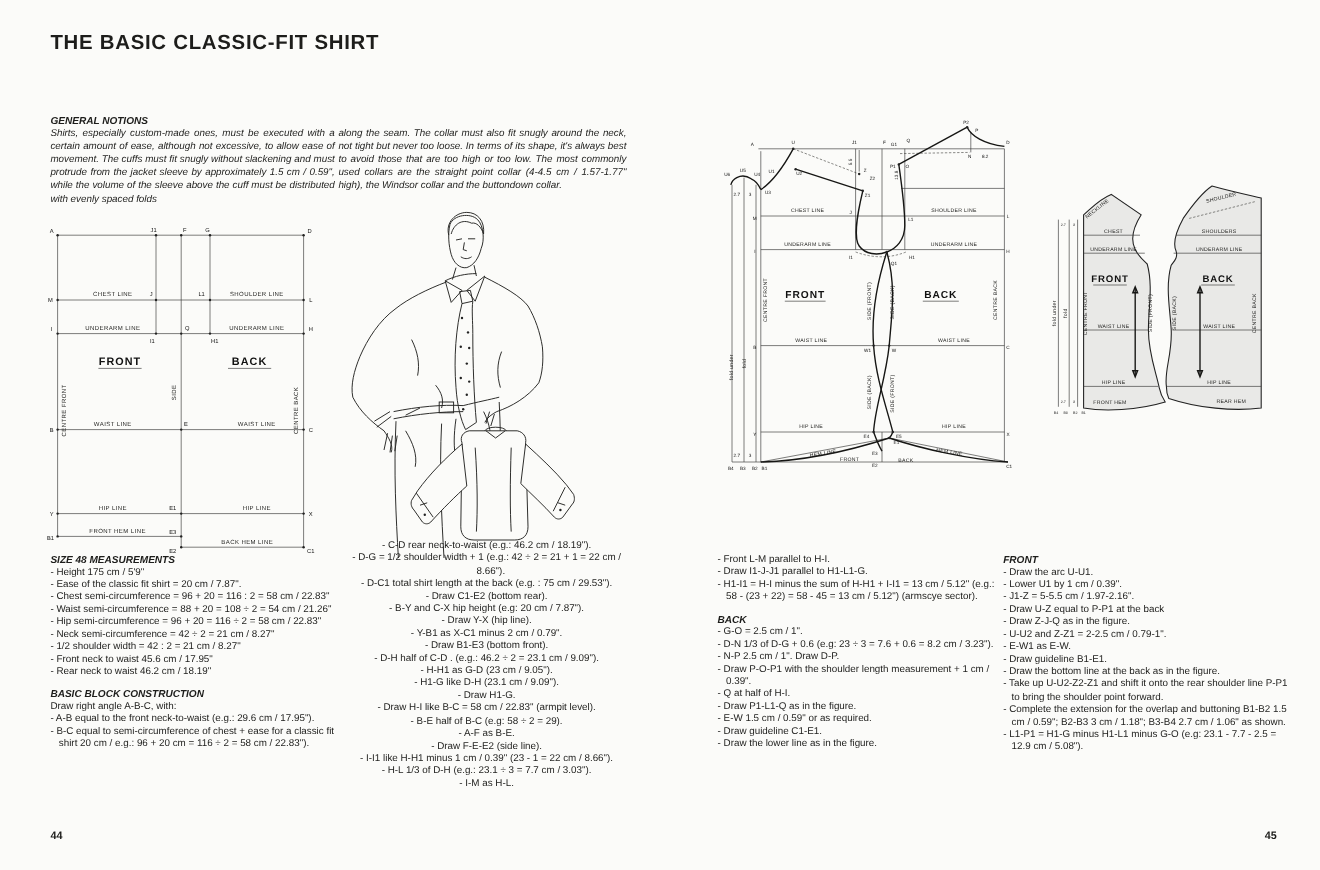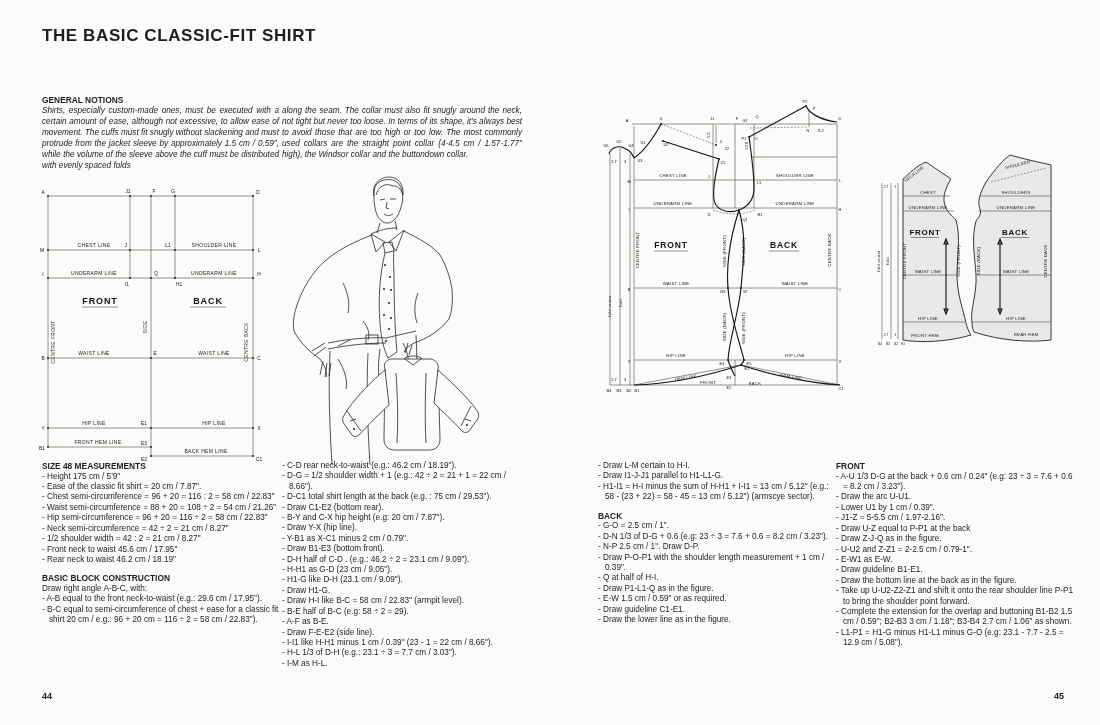--- a/index.html
+++ b/index.html
@@ -1,26 +1,26 @@
 <!DOCTYPE html>
 <html><head>
 <meta charset="utf-8">
 <style>
   html,body{margin:0;padding:0;}
   body{width:1100px;height:725px;background:#fbfbf9;font-family:"Liberation Sans",sans-serif;color:#1d1d1b;position:relative;overflow:hidden;}
   .title{position:absolute;left:42px;top:26px;font-size:17px;font-weight:bold;letter-spacing:.6px;}
   .col{position:absolute;font-size:8.2px;line-height:1.27;}
   .p{text-align:justify;line-height:1.34;font-style:italic;}
-  .h{font-weight:bold;font-size:8.4px;margin:0;}
+  .h{font-weight:bold;font-size:8.4px;margin:0;font-style:italic;}
   .li{padding-left:7px;text-indent:-7px;}
   .mt{margin-top:8px;}
   #col-intro1{left:42px;top:95px;width:237px;}
   #col-intro2{left:282px;top:95px;width:240px;padding-top:11px;}
   #col-m{left:42px;top:461px;width:238px;}
-  #col-s2{left:282px;top:461px;width:247px;}
+  #col-s2{left:282px;top:450px;width:247px;text-align:center;}
   #col-s3{left:598px;top:461px;width:238px;}
   #col-f{left:836px;top:461px;width:238px;}
   .pagenum{position:absolute;font-size:9px;font-weight:bold;}
   #pn-l{left:42px;top:691px;}
   #pn-r{left:1042px;top:691px;margin-left:12px;}
   svg{position:absolute;overflow:visible;}
   #d1{left:38px;top:182px;}
   #man{left:268px;top:173px;}
   #d2{left:598px;top:98px;}
   #d3{left:858px;top:143px;}
@@ -415,21 +415,21 @@
       <div class="li">- A-F as B-E.</div>
       <div class="li">- Draw F-E-E2 (side line).</div>
       <div class="li">- I-I1 like H-H1 minus 1 cm / 0.39" (23 - 1 = 22 cm / 8.66").</div>
       <div class="li">- H-L 1/3 of D-H (e.g.: 23.1 ÷ 3 = 7.7 cm / 3.03").</div>
       <div class="li">- I-M as H-L.</div>
     </div>
 </div>
 
 <div class="col" id="col-s3">
   <div>
-      <div class="li">- Draw L-M certain to H-I.</div>
+      <div class="li">- Front L-M parallel to H-I.</div>
       <div class="li">- Draw I1-J-J1 parallel to H1-L1-G.</div>
       <div class="li">- H1-I1 = H-I minus the sum of H-H1 + I-I1 = 13 cm / 5.12" (e.g.: 58 - (23 + 22) = 58 - 45 = 13 cm / 5.12") (armscye sector).</div>
     </div>
   <div class="mt">
     <div class="h">BACK</div>
     <div>
         <div class="li">- G-O = 2.5 cm / 1".</div>
         <div class="li">- D-N 1/3 of D-G + 0.6 (e.g: 23 ÷ 3 = 7.6 + 0.6 = 8.2 cm / 3.23").</div>
         <div class="li">- N-P 2.5 cm / 1". Draw D-P.</div>
         <div class="li">- Draw P-O-P1 with the shoulder length measurement + 1 cm / 0.39".</div>
@@ -438,21 +438,20 @@
         <div class="li">- E-W 1.5 cm / 0.59" or as required.</div>
         <div class="li">- Draw guideline C1-E1.</div>
         <div class="li">- Draw the lower line as in the figure.</div>
       </div>
   </div>
 </div>
 
 <div class="col" id="col-f">
   <div class="h">FRONT</div>
   <div>
-      <div class="li">- A-U 1/3 D-G at the back + 0.6 cm / 0.24" (e.g: 23 ÷ 3 = 7.6 + 0.6 = 8.2 cm / 3.23").</div>
       <div class="li">- Draw the arc U-U1.</div>
       <div class="li">- Lower U1 by 1 cm / 0.39".</div>
       <div class="li">- J1-Z = 5-5.5 cm / 1.97-2.16".</div>
       <div class="li">- Draw U-Z equal to P-P1 at the back</div>
       <div class="li">- Draw Z-J-Q as in the figure.</div>
       <div class="li">- U-U2 and Z-Z1 = 2-2.5 cm / 0.79-1".</div>
       <div class="li">- E-W1 as E-W.</div>
       <div class="li">- Draw guideline B1-E1.</div>
       <div class="li">- Draw the bottom line at the back as in the figure.</div>
       <div class="li">- Take up U-U2-Z2-Z1 and shift it onto the rear shoulder line P-P1 to bring the shoulder point forward.</div>

